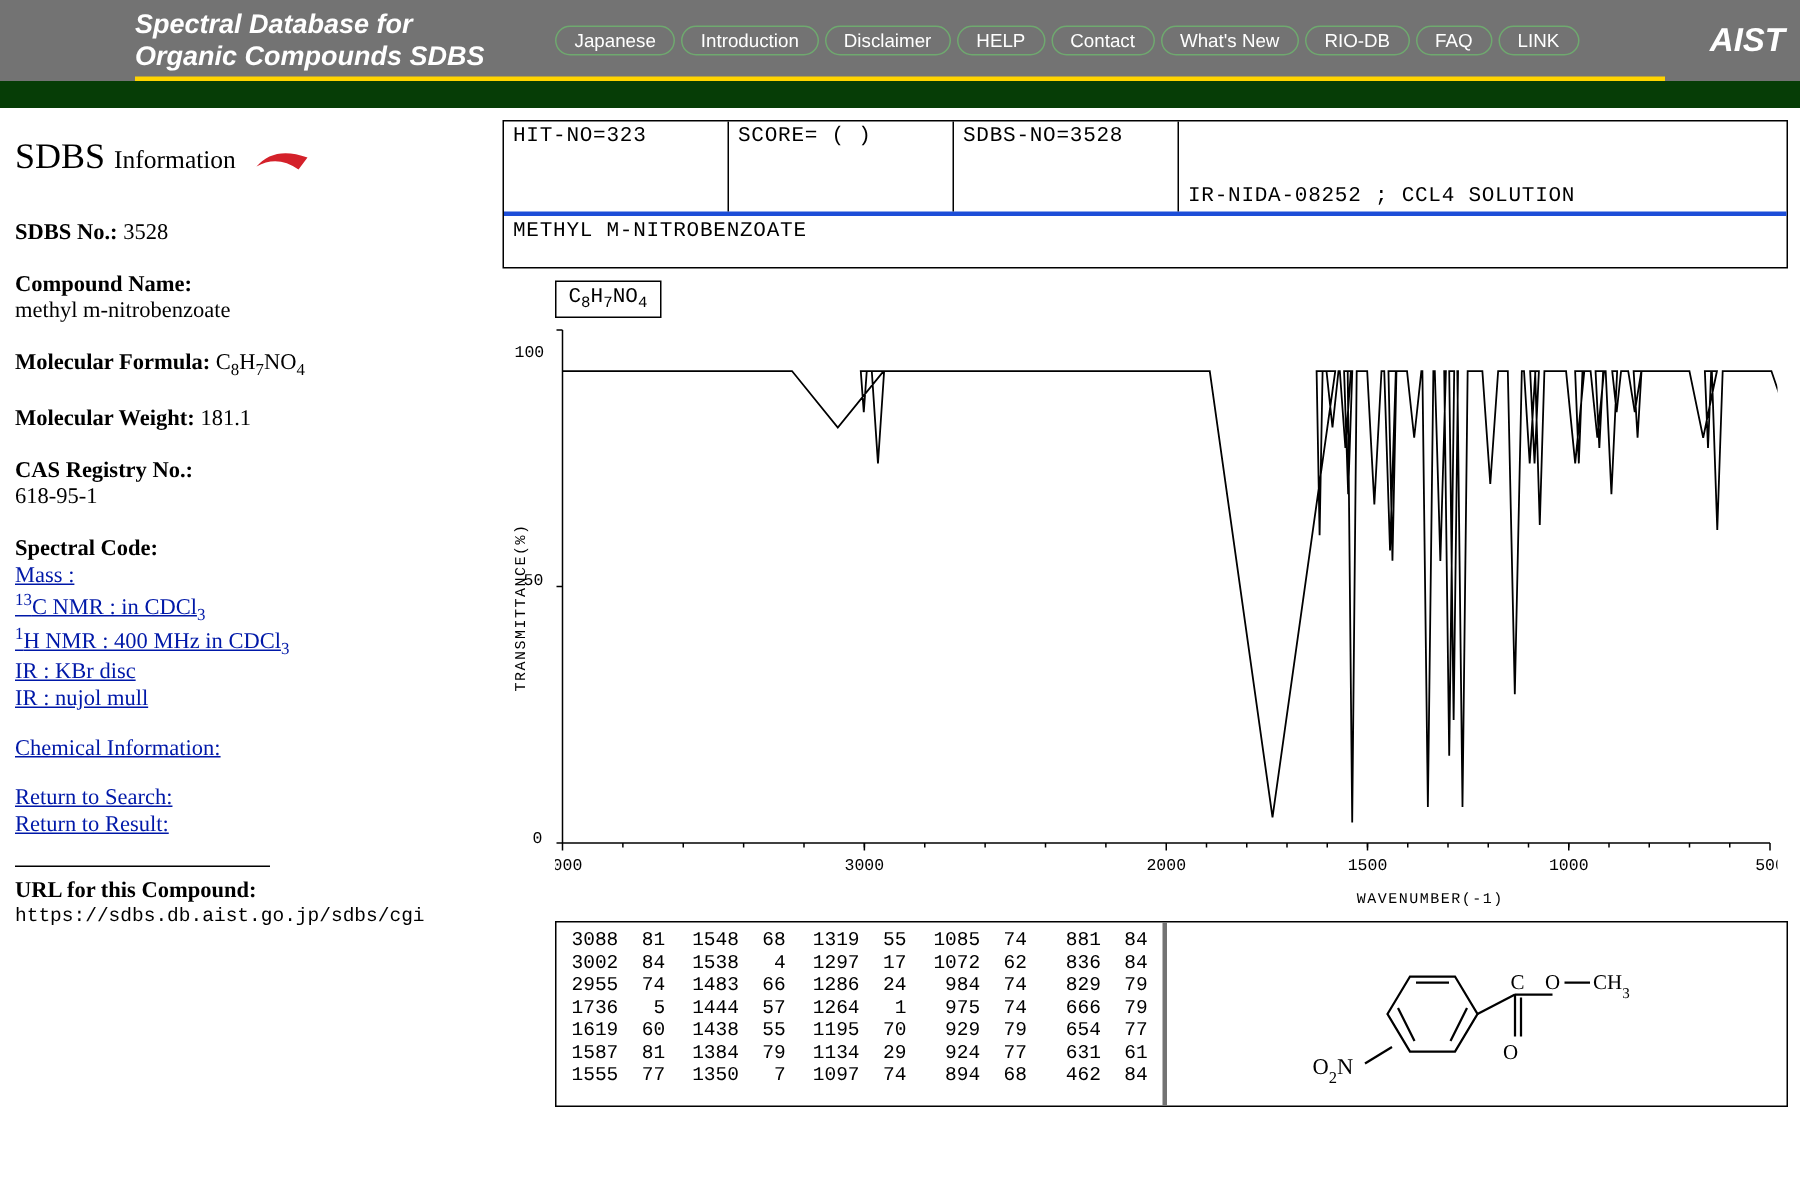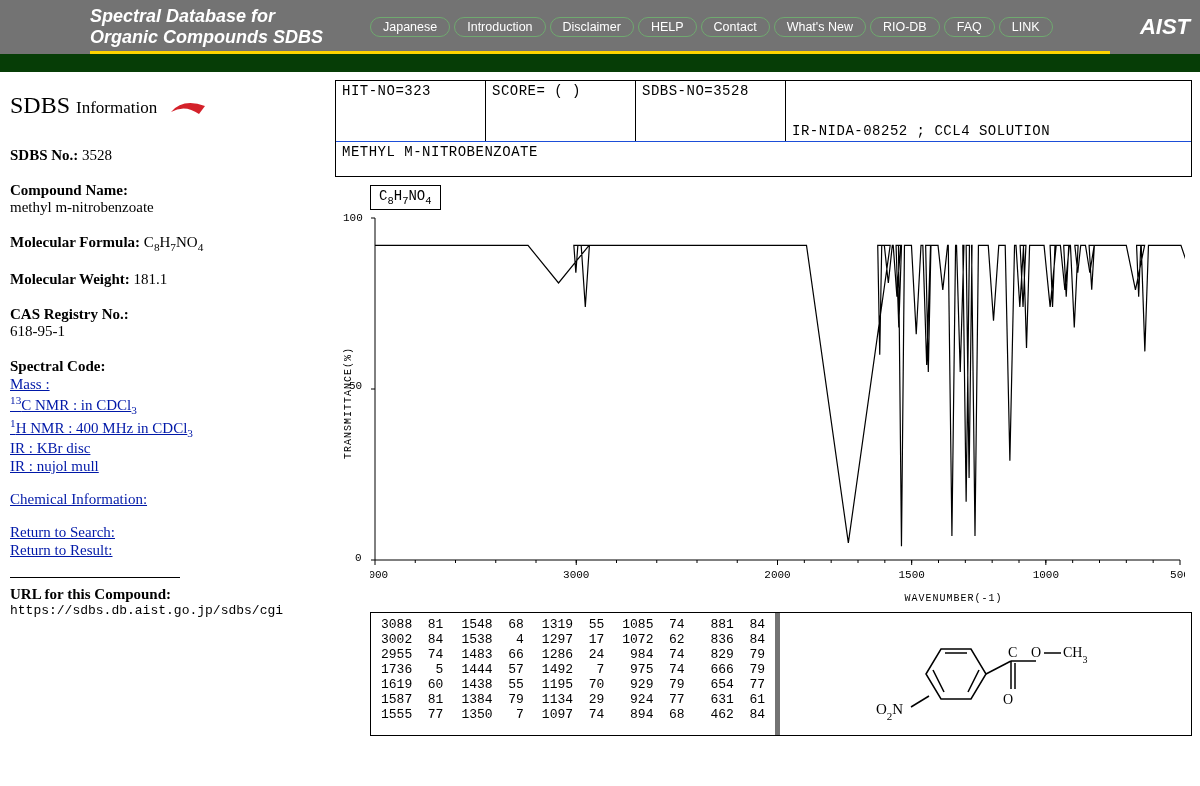--- a/index.html
+++ b/index.html
@@ -17,37 +17,37 @@
   .left h2 { margin:0 0 28px 0; font-size:24px; font-weight:normal;}
   .left h2 span.sub{ font-size:17px;}
   .swoosh { display:inline-block; vertical-align:middle; margin-left:6px;}
   .field { margin-bottom:18px; }
   .field b { font-weight:bold; }
   .links a { color:#0018a8; text-decoration:underline;}
   .links div{ margin:1px 0;}
   .hr{ border:none; border-top:1px solid #000; width:170px; margin:14px 0 8px 0;}
   .right { flex:1; padding:8px 8px 8px 0;}
   .specbox { border:1px solid #000; font-family: "Courier New", monospace; font-size:14px; letter-spacing:0.5px;}
-  .specrow1 { display:flex; border-bottom:1px solid #1d4ed8;}
+  .specrow1 { display:flex; border-bottom:3px solid #1d4ed8;}
   .specrow1 > div{ padding:2px 6px;}
   .c1{ width:150px; border-right:1px solid #000;}
   .c2{ width:150px; border-right:1px solid #000;}
   .c3{ width:150px; border-right:1px solid #000;}
   .c4{ flex:1;margin-top:40px;}
   .specrow2{ padding:2px 6px;}
   .spacer{height:14px;}
   .formula-box{ border:1px solid #000; display:inline-block; padding:2px 8px; font-family:"Courier New",monospace; font-size:14px; margin-left:35px;}
   .mono{font-family:"Courier New",monospace;}
   .chart-area{ position:relative; height:385px; padding-left:35px;}
   .ylabel{ position:absolute; left:2px; top:50%; transform:translate(-40%,-50%) rotate(-90deg); font-family:"Courier New",monospace; font-size:10px; letter-spacing:1px;}
   .ytick{position:absolute; left:8px; font-family:"Courier New",monospace; font-size:11px;}
   svg { display:block;}
   .xlabel{font-family:"Courier New",monospace; font-size:10px; text-align:center; margin-left:380px; margin-top:-2px; letter-spacing:1px;}
   .peak-area{ display:flex; border:1px solid #000; margin:8px 0 0 35px; }
-  .peak-table{ padding:4px 10px 4px 10px; font-family:"Courier New",monospace; font-size:13px; display:flex; gap:18px; border-right:5px solid #737373;text-align:right;}
+  .peak-table{ padding:4px 10px 4px 10px; font-family:"Courier New",monospace; font-size:13px; display:flex; gap:18px; border-right:3px solid #737373;text-align:right;}
   .peak-col{ }
   .peak-col div{ white-space:pre;}
   .struct{ flex:1; padding:6px 10px; display:flex; align-items:center; justify-content:center;}
   sub{font-size:0.75em;}
   sup{font-size:0.75em;}
 </style>
 </head>
 <body>
 
 <div class="top">
@@ -116,21 +116,21 @@
         <div class="c4">IR-NIDA-08252 ; CCL4 SOLUTION</div>
       </div>
       <div class="specrow2">METHYL M-NITROBENZOATE</div>
       <div class="spacer"></div>
     </div>
     <div style="height:8px"></div>
     <div class="formula-box">C<sub>8</sub>H<sub>7</sub>NO<sub>4</sub></div>
 
     <div class="chart-area">
       <div class="ylabel">TRANSMITTANCE(%)</div>
-      <div class="ytick" style="top:2px">100</div>
+      <div class="ytick" style="top:18px">100</div>
       <div class="ytick" style="top:170px; left:14px">50</div>
       <div class="ytick" style="top:342px; left:20px">0</div>
       <svg id="irsvg" width="815" height="380">
           <g stroke="#000" fill="none" stroke-width="1">
             <line x1="5" y1="8" x2="5" y2="350"></line>
             <line x1="5" y1="350" x2="810" y2="350"></line>
             <line x1="5" y1="350" x2="5" y2="355"></line>
             <text x="5" y="368" font-family="Courier New" font-size="11" text-anchor="middle" fill="#000" stroke="none">4000</text>
             <line x1="206.25" y1="350" x2="206.25" y2="355"></line>
             <text x="206.25" y="368" font-family="Courier New" font-size="11" text-anchor="middle" fill="#000" stroke="none">3000</text>
@@ -191,21 +191,21 @@
             <div>1483  66</div>
             <div>1444  57</div>
             <div>1438  55</div>
             <div>1384  79</div>
             <div>1350   7</div>
           </div>
           <div class="peak-col">
             <div>1319  55</div>
             <div>1297  17</div>
             <div>1286  24</div>
-            <div>1492   7</div>
+            <div>1264   1</div>
             <div>1195  70</div>
             <div>1134  29</div>
             <div>1097  74</div>
           </div>
           <div class="peak-col">
             <div>1085  74</div>
             <div>1072  62</div>
             <div> 984  74</div>
             <div> 975  74</div>
             <div> 929  79</div>

